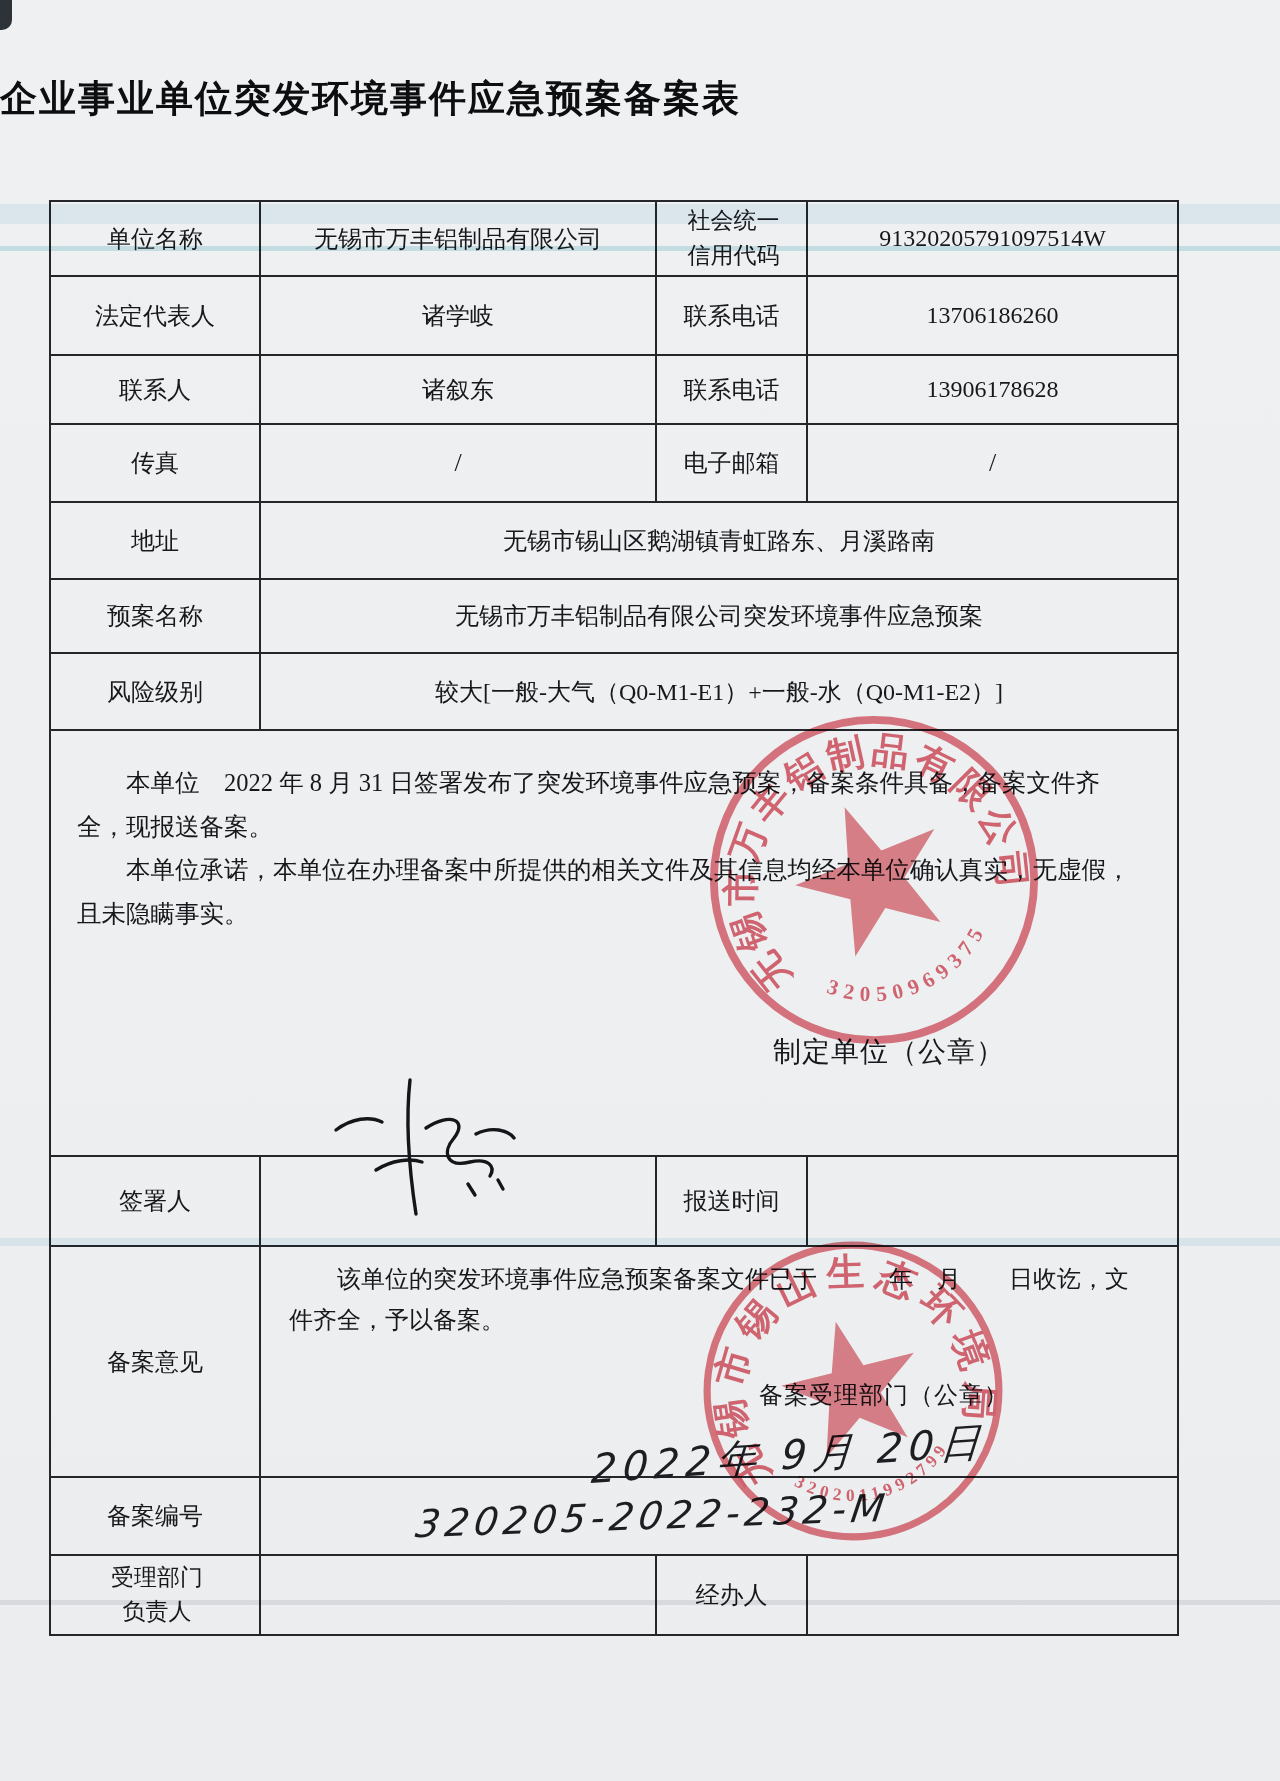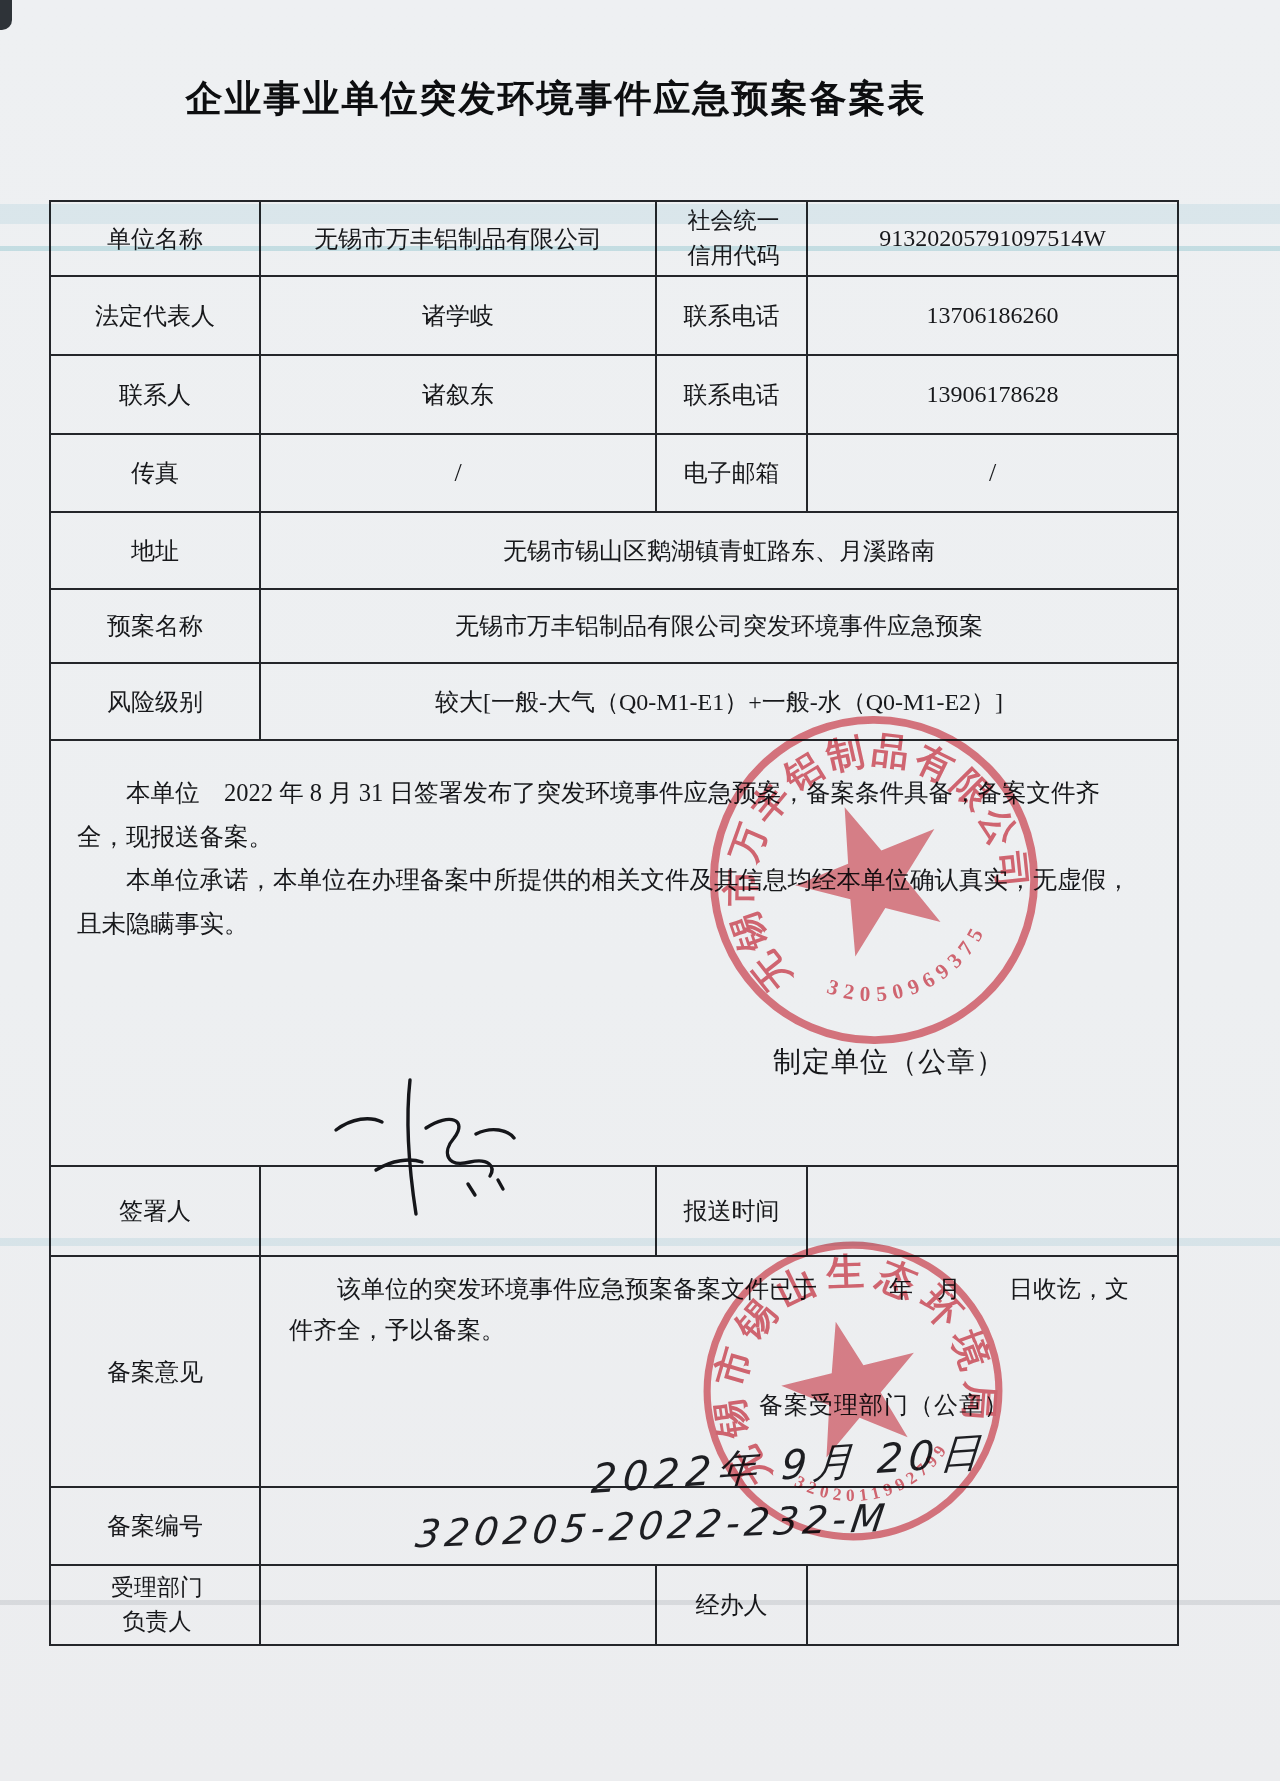--- a/index.html
+++ b/index.html
@@ -3,21 +3,21 @@
 <meta charset="utf-8">
 <style>
   html,body { margin:0; padding:0; background:#e7e9eb; }
   .page {
     position:relative; width:1280px; height:1781px; margin:0 auto;
     background:linear-gradient(180deg,#eef0f2 0%,#edeff1 55%,#ecedef 100%);
     overflow:hidden; font-family:"Liberation Serif",serif; color:#17181b;
   }
   .corner-mark { position:absolute; left:0; top:0; width:12px; height:30px; background:#2e3338; border-bottom-right-radius:10px; z-index:7; }
   .title {
-    position:absolute; top:74px; left:0; width:1112px; text-align:center;
+    position:absolute; top:74px; left:0; width:1112px; 
     font-family:"Liberation Sans",sans-serif; font-weight:900; font-size:37px;
     letter-spacing:2px; color:#0d0e10; z-index:2;
   }
   table.form-table {
     position:absolute; left:49px; top:200px; width:1128px;
     border-collapse:collapse; table-layout:fixed; font-size:24px; z-index:1;
   }
   td { border:2px solid #24262a; text-align:center; vertical-align:middle; padding:2px 6px; overflow:visible; }
   .two-line { font-size:23px; line-height:1.5;padding-left:10px; }
   .slash { font-size:26px; }
@@ -70,21 +70,21 @@
       <td>91320205791097514W</td>
     </tr>
 
     <tr style="height:79px">
       <td>法定代表人</td>
       <td>诸学岐</td>
       <td>联系电话</td>
       <td>13706186260</td>
     </tr>
 
-    <tr style="height:79px">
+    <tr style="height:69px">
       <td>联系人</td>
       <td>诸叙东</td>
       <td>联系电话</td>
       <td>13906178628</td>
     </tr>
 
     <tr style="height:78px">
       <td>传真</td>
       <td class="slash">/</td>
       <td>电子邮箱</td>

